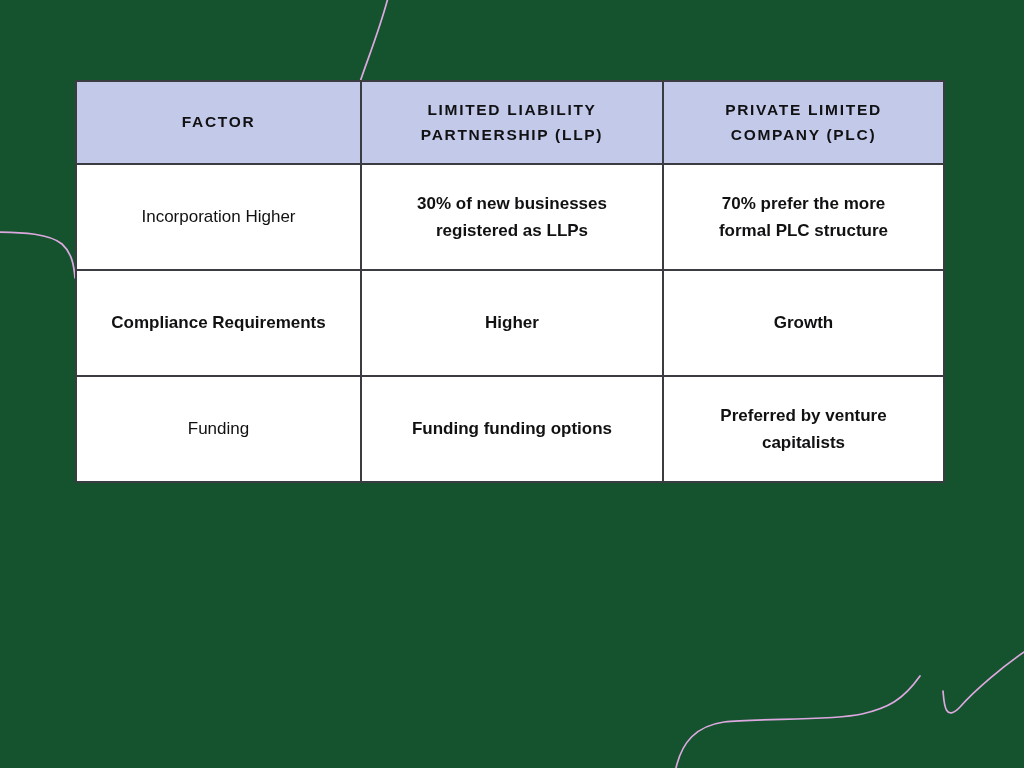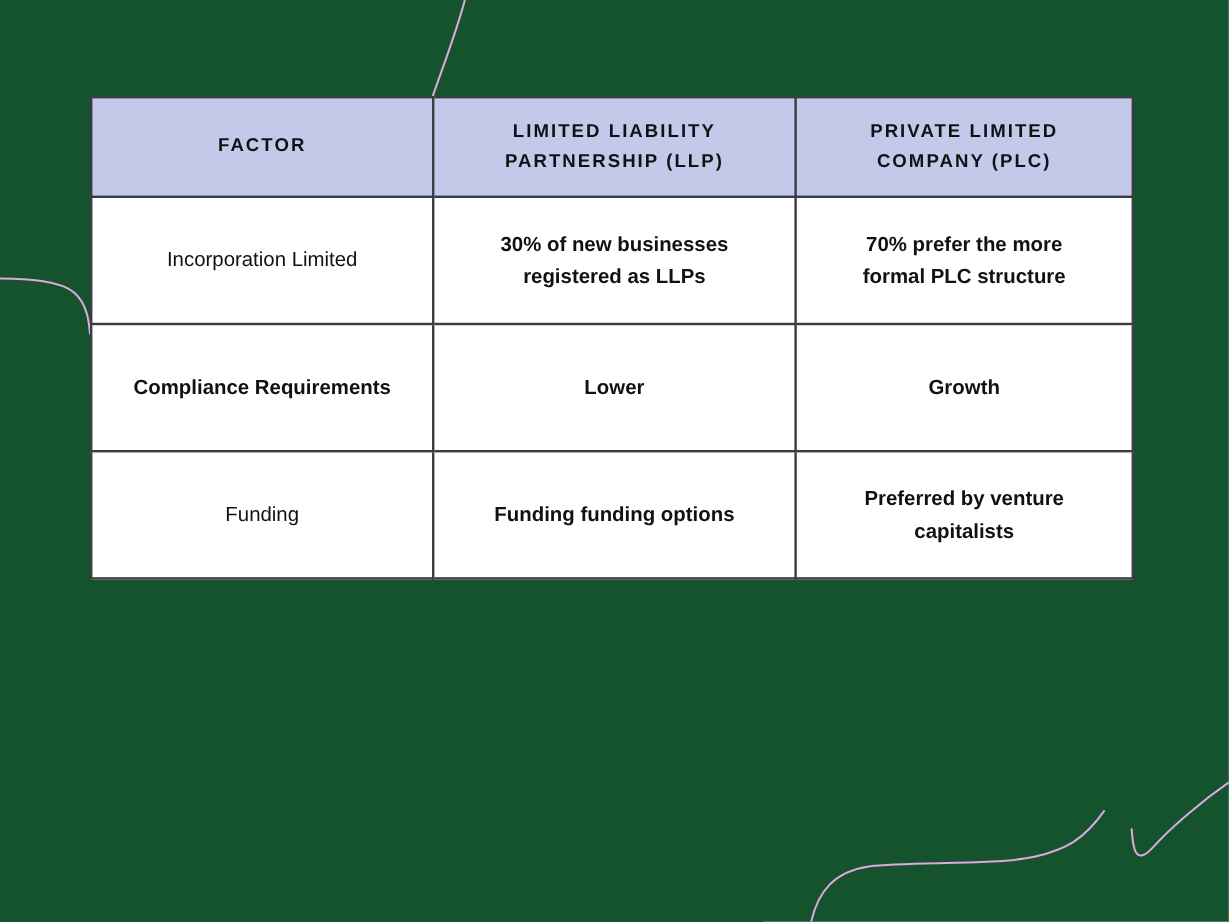--- a/index.html
+++ b/index.html
@@ -128,38 +128,38 @@
           <span class="cell-text">PRIVATE LIMITED
 COMPANY (PLC)</span>
         </th>
       </tr>
     </thead>
 
     <tbody>
 
       <tr>
         <td class="factor-cell">
-          <span class="cell-text">Incorporation Limited</span>
+          <span class="cell-text">Incorporation Higher</span>
         </td>
         <td class="value-cell">
           <span class="cell-text">30% of new businesses
 registered as LLPs</span>
         </td>
         <td class="value-cell">
           <span class="cell-text">70% prefer the more
 formal PLC structure</span>
         </td>
       </tr>
 
       <tr>
         <td class="factor-cell emph">
           <span class="cell-text">Compliance Requirements</span>
         </td>
         <td class="value-cell">
-          <span class="cell-text">Lower</span>
+          <span class="cell-text">Higher</span>
         </td>
         <td class="value-cell">
           <span class="cell-text">Growth</span>
         </td>
       </tr>
 
       <tr>
         <td class="factor-cell">
           <span class="cell-text">Funding</span>
         </td>

